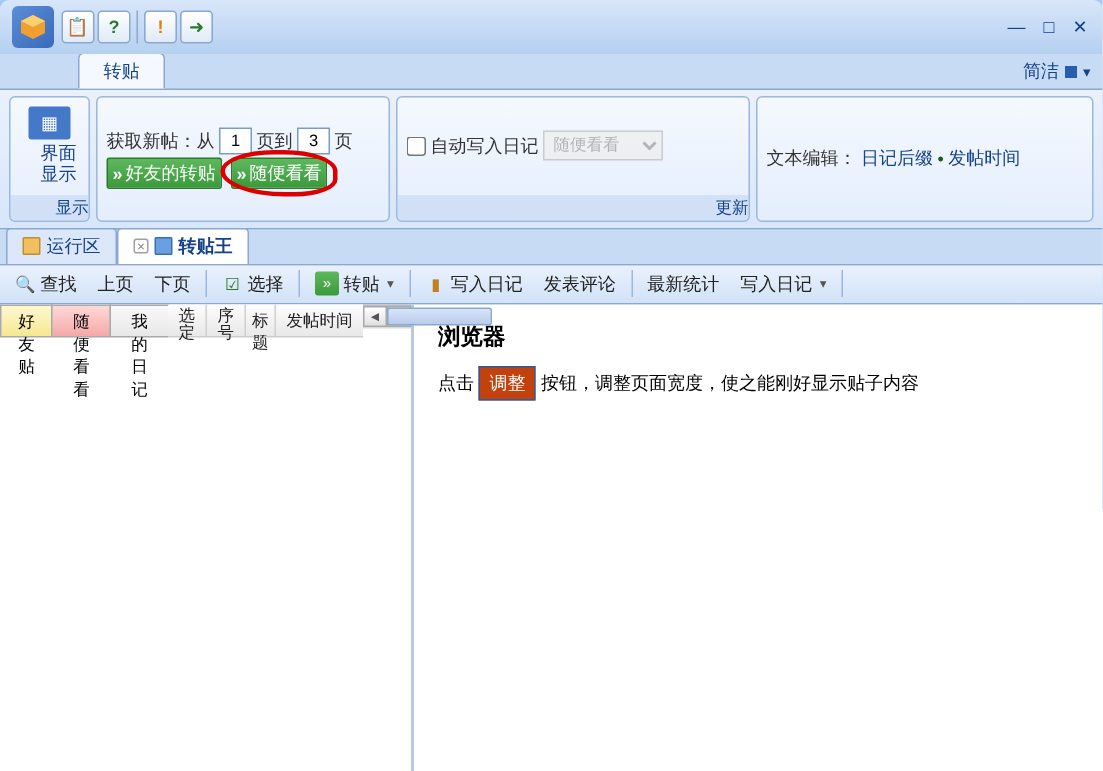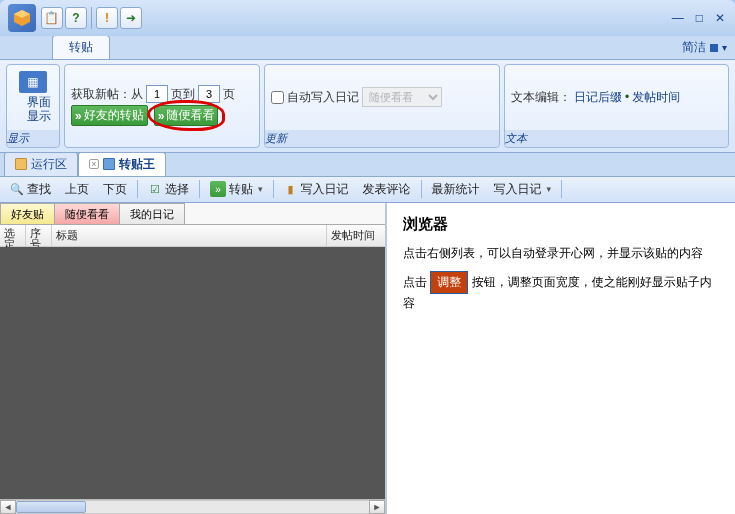--- a/index.html
+++ b/index.html
@@ -16,21 +16,21 @@
 
 .tab-strip { height: 24px; background:#c7dbf5; display:flex; align-items:flex-end; padding-left:52px; padding-right:8px; border-bottom:1px solid #8aa8d0;}
 .main-tab { background:#f5f9ff; border:1px solid #8aa8d0; border-bottom:none; padding:3px 16px; border-radius:4px 4px 0 0; color:#15428b; cursor:pointer;}
 .right-toggle { margin-left:auto; display:flex; align-items:center; gap:4px; color:#15428b; padding-bottom:3px;}
 .tiny-sq { width:8px; height:8px; background:#2a5cb0; display:inline-block;}
 .tiny-arrow { font-size:10px; color:#15428b;}
 
 .ribbon { background: linear-gradient(#eaf1fc,#d8e6fa); padding:4px 6px; display:flex; gap:4px; border-bottom:1px solid #8aa8d0;}
 .ribbon-group { border:1px solid #9ab8e0; border-radius:4px; background: linear-gradient(#f5f9ff,#e4eefc); display:flex; flex-direction:column; }
 .rg-body { padding:4px 6px; flex:1; display:flex; flex-direction:column; justify-content:center; gap:2px;}
-.rg-label { text-align:left; color:#15428b; font-size:11px; background:rgba(190,210,240,.5); padding:1px 0; border-radius:0 0 4px 4px;font-style:italic;}
+.rg-label { text-align:right; color:#15428b; font-size:11px; background:rgba(190,210,240,.5); padding:1px 0; border-radius:0 0 4px 4px;}
 .rg-display { width:54px;}
 .rg-read { width:196px;}
 .rg-update { width:236px;}
 .rg-text { flex:1; min-width:200px;}
 
 .big-btn { display:flex; flex-direction:column; align-items:center; color:#15428b; cursor:pointer; padding:2px;}
 .big-btn .ic { width:28px; height:22px; background:#4478c8; border-radius:2px; margin-bottom:2px; display:flex; align-items:center; justify-content:center; color:#fff;}
 .row { display:flex; align-items:center; gap:3px; color:#333; white-space:nowrap;}
 .num-input { width:22px; height:18px; border:1px solid #7a9ac8; background:#fff; text-align:center; font-size:11px;}
 .green-btn { background:linear-gradient(#5eb85e,#3a9a3a); color:#fff; border:1px solid #2a7a2a; border-radius:2px; padding:1px 3px; display:inline-flex; align-items:center; gap:2px; cursor:pointer; font-size:11px;}
@@ -51,21 +51,21 @@
 .doc-tab .mini2 { width:12px; height:12px; background:#6aa0e0; border:1px solid #3a70b0; border-radius:1px;}
 
 .toolbar { height:26px; background:linear-gradient(#eaf1fc,#d2e2f8); border-bottom:1px solid #8aa8d0; display:flex; align-items:center; padding:0 4px; gap:2px;}
 .tb-btn { padding:2px 6px; color:#222; cursor:pointer; display:flex; align-items:center; gap:3px; border-radius:2px;}
 .tb-sep { width:1px; height:18px; background:#9ab8e0; margin:0 2px;}
 .tb-ic { width:14px; height:14px; display:inline-flex; align-items:center; justify-content:center; font-size:11px;}
 .tb-green { width:16px; height:16px; background:linear-gradient(#5eb85e,#3a9a3a); color:#fff; border-radius:2px; display:flex; align-items:center; justify-content:center; font-size:10px;}
 .dd { font-size:9px; color:#555; margin-left:2px;}
 
 .content { display:flex; height: 312px; background:#fff;}
-.left-panel { width:387px; display:flex; flex-direction:column; border-right:2px solid #b8c8e0;}
+.left-panel { width:276px; display:flex; flex-direction:row; border-right:2px solid #b8c8e0;text-align:center;}
 .inner-tabs { height:22px; display:flex; border-bottom:1px solid #aaa; background:#f8f8f8;}
 .inner-tab { padding:3px 10px; border:1px solid #aaa; border-bottom:none; margin-right:-1px; cursor:pointer; font-size:11px;}
 .it-yellow { background:linear-gradient(#fff8d0,#f5e890);}
 .it-red { background:linear-gradient(#ffd8d8,#f5a8a8);}
 .it-gray { background:linear-gradient(#f8f8f8,#e8e8e8);}
 .list-header { height:22px; background:linear-gradient(#fdfdfd,#e8e8e8); border-bottom:1px solid #ccc; display:flex;}
 .lh-col { border-right:1px solid #d0d0d0; padding:3px 4px; font-size:11px; color:#222;}
 .lh-sel { width:26px;} .lh-num { width:26px;} .lh-title { flex:1;} .lh-time { width:58px; border-right:none;}
 .list-body { flex:1; background:#555; position:relative;}
 .list-scroll { height:16px; background:linear-gradient(#efefef,#d8d8d8); border-top:1px solid #bbb; display:flex; align-items:center;}
@@ -156,21 +156,20 @@
 
   <div class="ribbon-group rg-text">
     <div class="rg-body">
       <div class="row">
         <span>文本编辑：</span>
         <span class="blue-link">日记后缀</span>
         <span class="dot">•</span>
         <span class="blue-link">发帖时间</span>
       </div>
     </div>
-    <div class="rg-label">文本</div>
   </div>
 </div>
 
 <div class="doc-tabs">
   <div class="doc-tab">
     <span class="mini"></span>
     <span>运行区</span>
   </div>
   <div class="doc-tab active">
     <span class="x">×</span>
@@ -231,20 +230,19 @@
     <div class="list-scroll">
       <div class="scroll-btn">◄</div>
       <div class="scroll-track">
           <div class="scroll-thumb"></div>
         </div>
       <div class="scroll-btn">►</div>
     </div>
   </div>
   <div class="right-panel">
     <h3>浏览器</h3>
-    <p>点击右侧列表，可以自动登录开心网，并显示该贴的内容</p>
     <p>
       <span>点击</span>
       <span class="adjust-btn">调整</span>
       <span>按钮，调整页面宽度，使之能刚好显示贴子内容</span>
     </p>
   </div>
 </div>
 
 </body></html>

